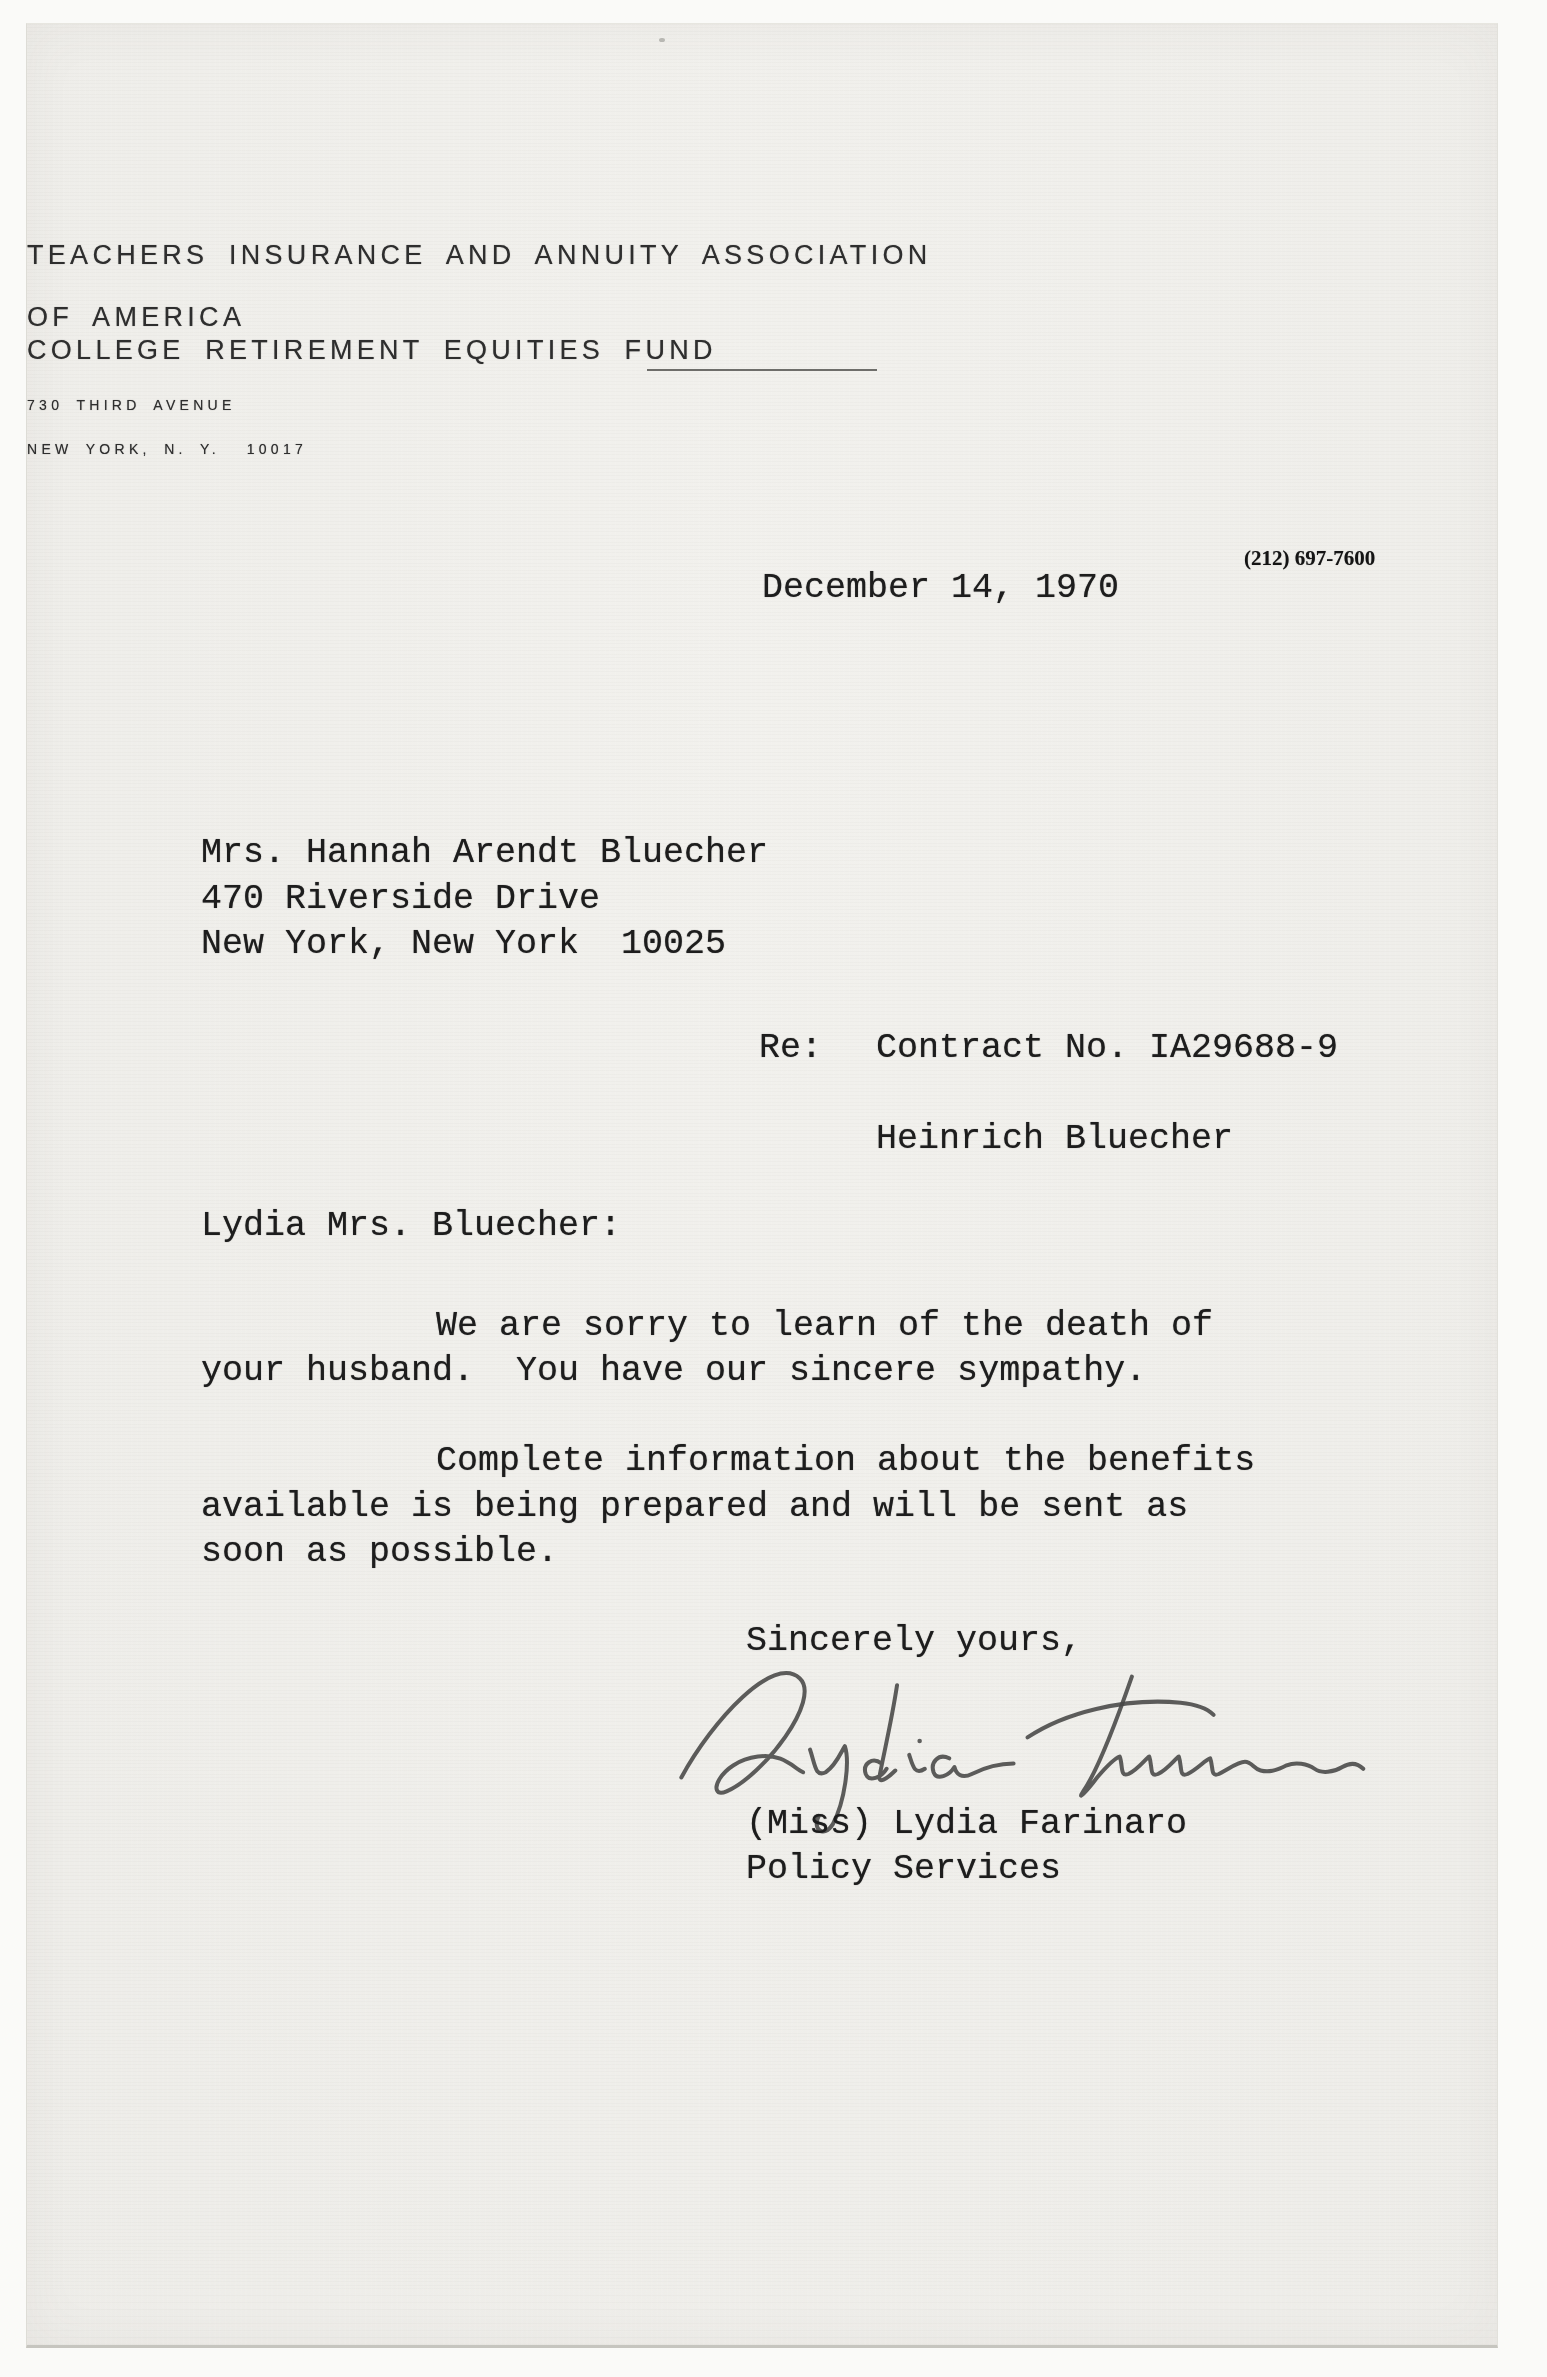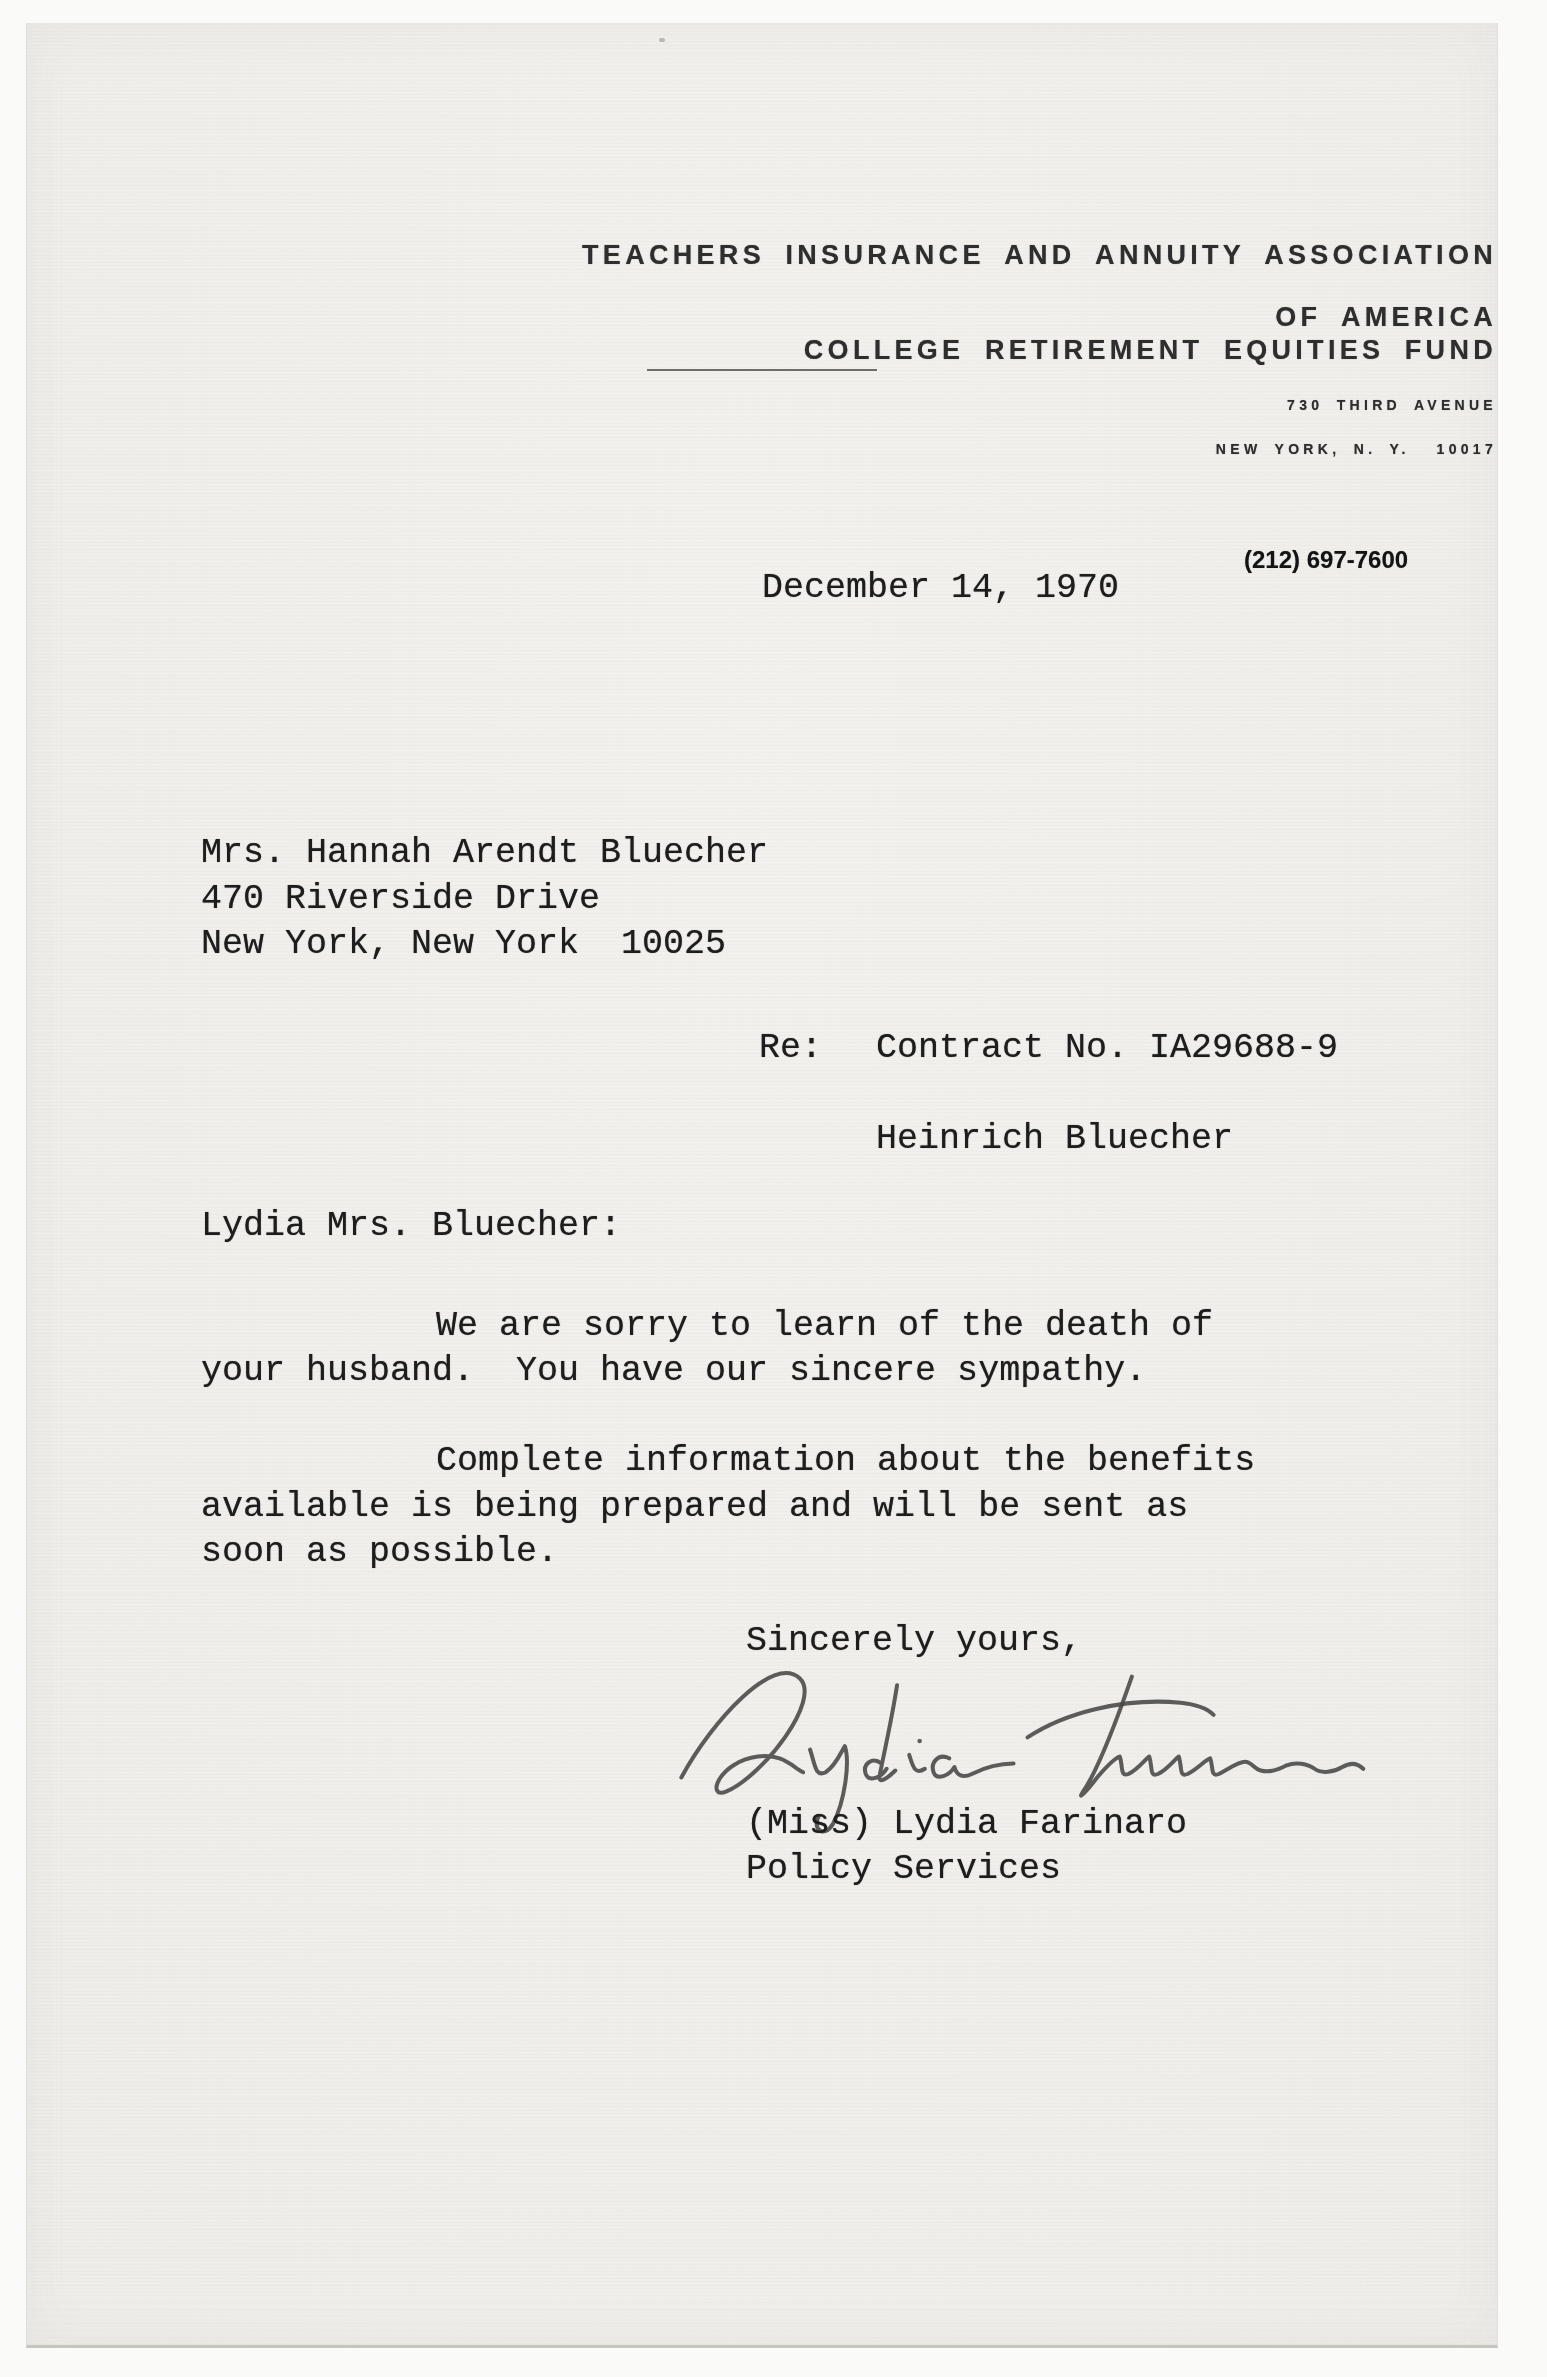--- a/index.html
+++ b/index.html
@@ -16,40 +16,40 @@
       repeating-linear-gradient(0deg, rgba(120,118,108,0.030) 0px, rgba(120,118,108,0.030) 0.9px, transparent 0.9px, transparent 3.5px),
       repeating-linear-gradient(90deg, rgba(255,255,255,0.045) 0px, rgba(255,255,255,0.045) 1.7px, transparent 1.7px, transparent 5.2px),
       radial-gradient(ellipse at 50% 30%, rgba(255,255,255,0.06), rgba(0,0,0,0.015));
     border-left:1.7px solid #dddcd6;
     border-right:1.7px solid #e2e1db;
     border-top:0.9px solid #e7e6e0;
     border-bottom:3.5px solid #c6c5bf;
     box-shadow:inset 0 0 52px rgba(90,88,80,0.05);
   }
   .lh{
-    position:absolute;left:0;right:0;text-align:right;
-    font-weight:bold;color:#2e2e2e;white-space:pre;
+    position:absolute;left:0;right:0;text-align:left;
+    font-weight:normal;color:#2e2e2e;white-space:pre;
     text-shadow:0 0 0.9px rgba(40,40,40,0.55);
   }
   .lh-big{font-size:27px;letter-spacing:4.3px;word-spacing:8.7px;}
   .lh-small{font-size:14px;letter-spacing:4.3px;word-spacing:5.2px;}
   .lh-rule{
     position:absolute;left:50%;transform:translateX(-50%);
     width:230px;height:2.6px;background:#4d4d4a;opacity:0.8;
   }
   .tw{
     position:absolute;white-space:pre;
     font-family:"Liberation Mono", monospace;
     font-size:35px;line-height:45px;color:#1d1d1d;
     text-shadow:0 0 0.9px rgba(25,25,25,0.65);
   }
   .phone{
     position:absolute;white-space:pre;
-    font-family:Liberation Sans, sans-serif;
-    font-weight:bold;font-size:24px;color:#141414;
+    font-family:Liberation Serif, serif;
+    font-weight:bold;font-size:21px;color:#141414;
     text-shadow:0 0 0.9px rgba(20,20,20,0.4);
   }
   .sig{position:absolute;}
   .sig svg path{fill:none;stroke:#474745;stroke-width:4.6;stroke-linecap:round;stroke-linejoin:round;opacity:0.88;}
   .speck{position:absolute;width:6px;height:4.3px;border-radius:50%;background:#8d8c86;opacity:0.55;}
 </style>
 </head>
 <body>
 
 <div class="paper">

